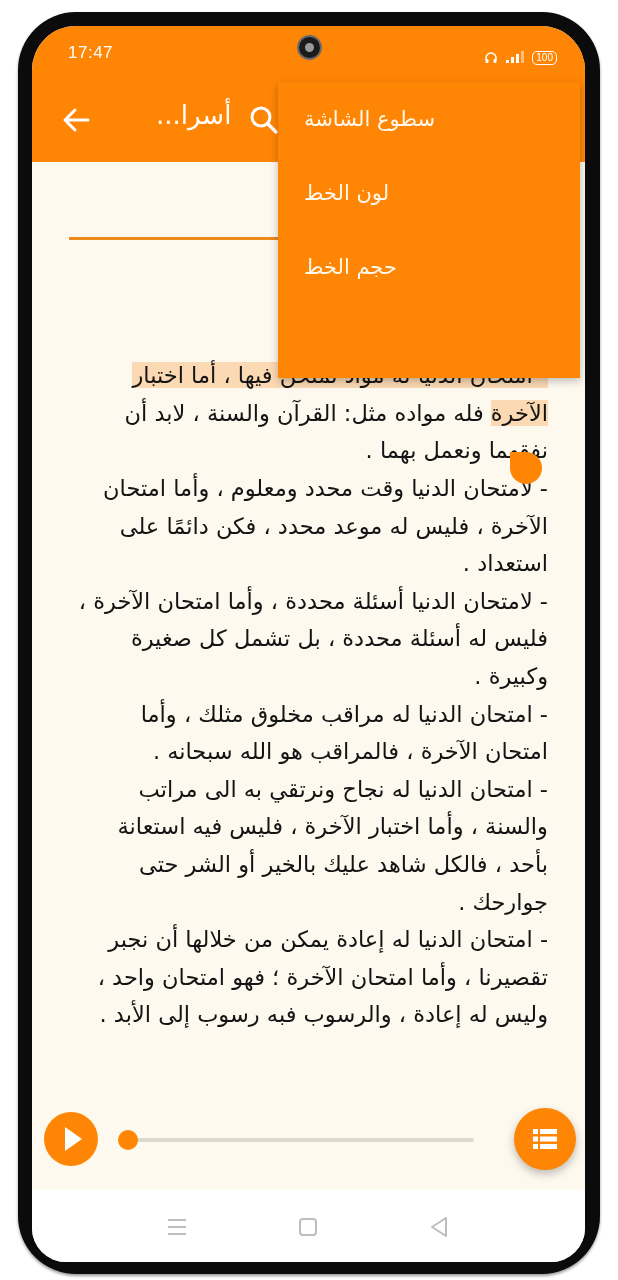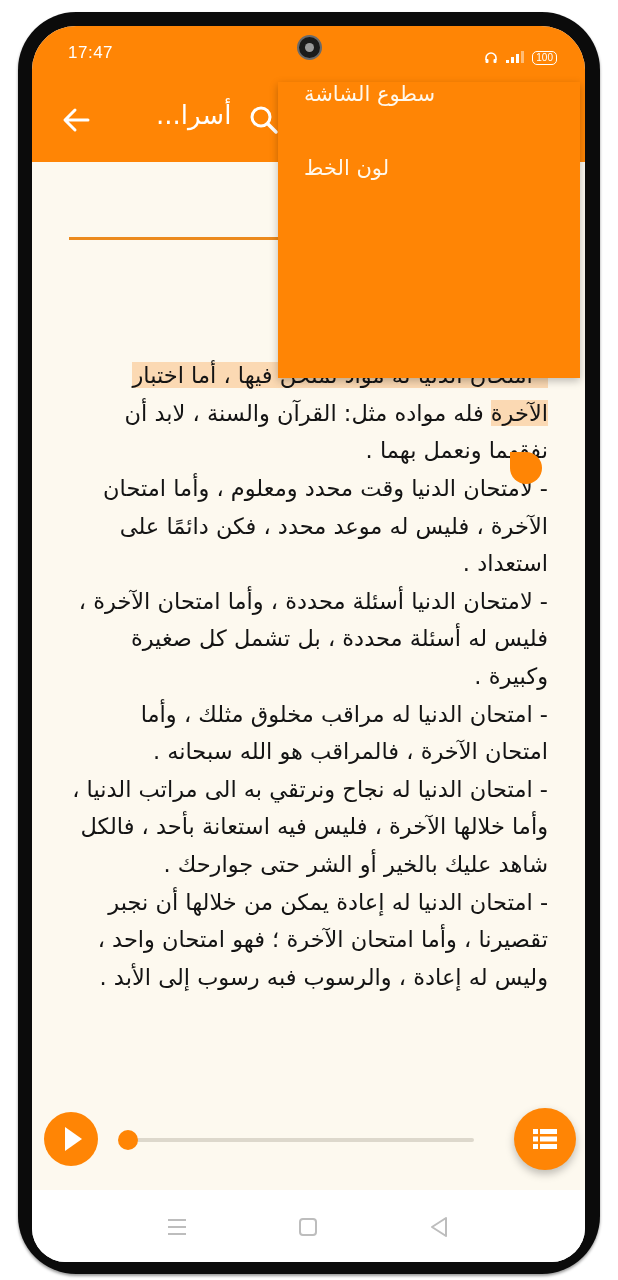--- a/index.html
+++ b/index.html
@@ -51,21 +51,21 @@
     .sel-handle {
       position: absolute; left: 478px; top: 290px; width: 32px; height: 32px; background: #ff8505;
       border-radius: 0 50% 50% 50%;
     }
 
     .menu {
       position: absolute; left: 246px; top: 56px; width: 302px; height: 296px; background: #ff8505;
       box-shadow: 0 3px 8px rgba(0,0,0,0.25); direction: rtl; z-index: 5;
     }
     .menu-item {
-      height: 74px; display: flex; align-items: flex-start; justify-content: flex-end;
+      height: 74px; display: flex; align-items: center; justify-content: flex-end;
       padding-left: 26px; font-size: 21px; color: #fff8ec; box-sizing: border-box;
     }
     .menu-item span { direction: rtl; }
 
     .player { position: absolute; left: 0; top: 1076px; width: 100%; height: 76px; }
     .play-btn {
       position: absolute; left: 12px; top: 10px; width: 54px; height: 54px; border-radius: 50%; background: #ff8505;
     }
     .play-btn::after {
       content: ""; position: absolute; left: 21px; top: 15px; border-left: 17px solid #fff;
@@ -119,32 +119,35 @@
   </div>
 
   <div class="content">
     <div class="rule"></div>
     <div class="text-block">
       <p><span>الدنيا بعظم اختبار</span><br><span class="hl">نقاط الآتية :</span></p>
       <p style="margin-top:12px"><span class="hl">- امتحان الدنيا له مواد نمتحن فيها ، أما اختبار الآخرة</span><span> فله مواده مثل: القرآن والسنة ، لابد أن نفقهما ونعمل بهما .</span></p>
       <p>- لامتحان الدنيا وقت محدد ومعلوم ، وأما امتحان الآخرة ، فليس له موعد محدد ، فكن دائمًا على استعداد .</p>
       <p>- لامتحان الدنيا أسئلة محددة ، وأما امتحان الآخرة ، فليس له أسئلة محددة ، بل تشمل كل صغيرة وكبيرة .</p>
       <p>- امتحان الدنيا له مراقب مخلوق مثلك ، وأما امتحان الآخرة ، فالمراقب هو الله سبحانه .</p>
-      <p>- امتحان الدنيا له نجاح ونرتقي به الى مراتب الدنيا ، وأما خلالها الآخرة ، فليس فيه استعانة بأحد ، فالكل شاهد عليك بالخير أو الشر حتى جوارحك .</p>
+      <p>- امتحان الدنيا له نجاح ونرتقي به الى مراتب والسنة ، وأما اختبار الآخرة ، فليس فيه استعانة بأحد ، فالكل شاهد عليك بالخير أو الشر حتى جوارحك .</p>
       <p>- امتحان الدنيا له إعادة يمكن من خلالها  أن نجبر تقصيرنا ، وأما امتحان الآخرة ؛ فهو امتحان واحد ، وليس له إعادة ، والرسوب فبه رسوب إلى الأبد .</p>
     </div>
     <div class="sel-handle"></div>
   </div>
 
   <div class="menu">
     <div class="menu-item">
         <span>سطوع الشاشة</span>
       </div>
     <div class="menu-item">
         <span>لون الخط</span>
+      </div>
+    <div class="menu-item">
+        <span>حجم الخط</span>
       </div>
   </div>
 
   <div class="player">
     <div class="play-btn"><span></span></div>
     <div class="track"></div>
     <div class="thumb"></div>
     <div class="fab">
       <svg width="62" height="62" viewBox="0 0 62 62">
         <rect x="19" y="21" width="5" height="5" fill="#fff"></rect>

